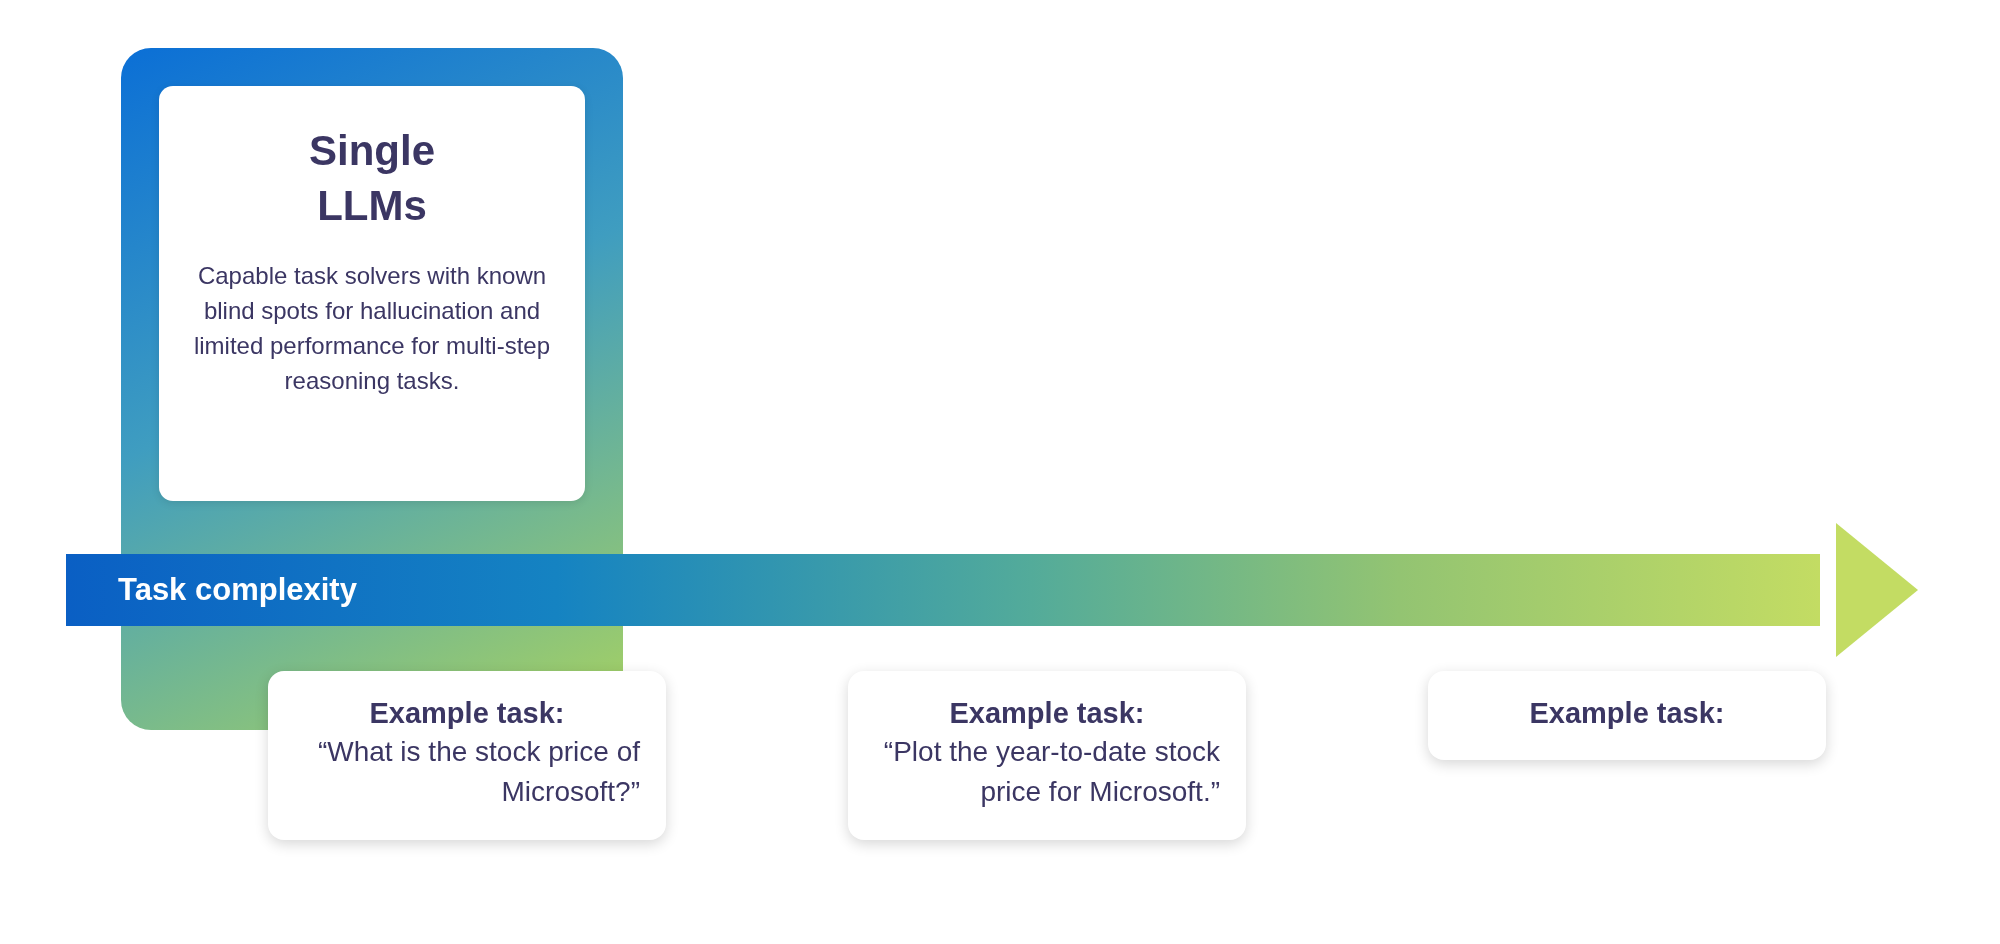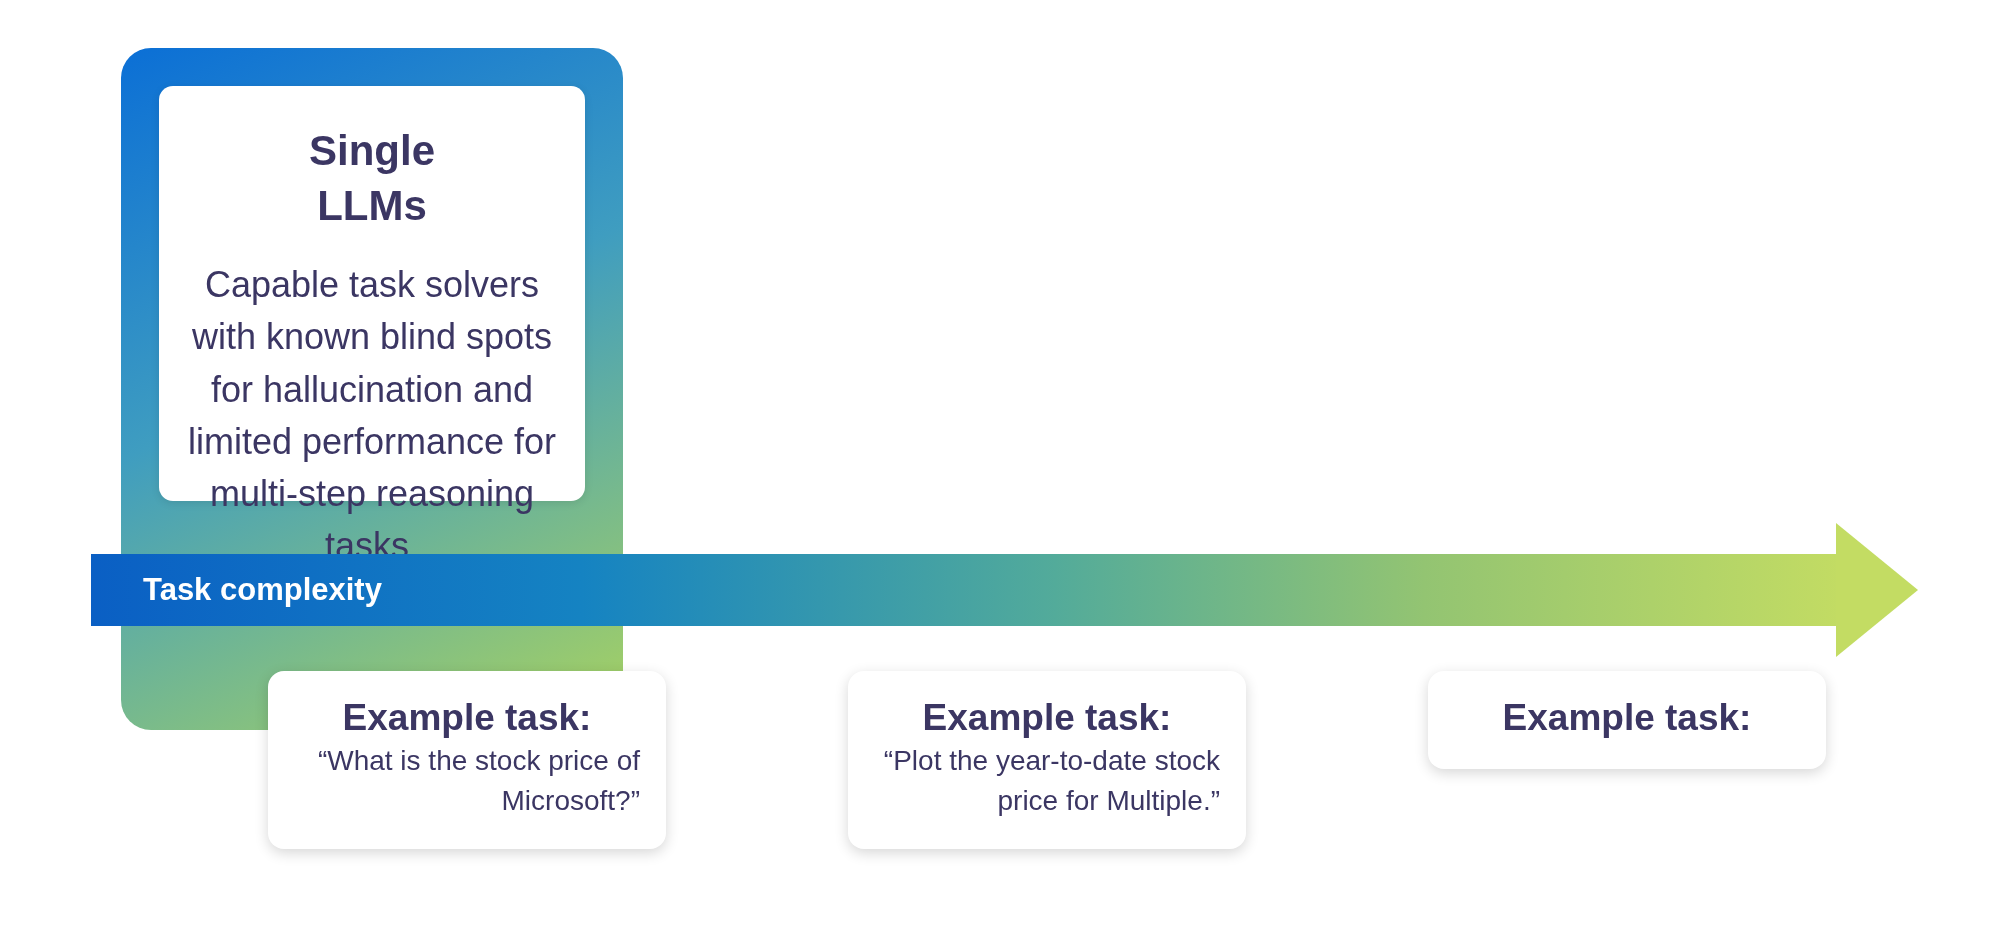--- a/index.html
+++ b/index.html
@@ -47,35 +47,35 @@
     margin: 8px 0 0 0;
     font-size: 42px;
     font-weight: 700;
     line-height: 1.3;
     color: var(--text-dark);
     white-space: pre-line;
   }
   .card-body {
     margin: 26px auto 0 auto;
     max-width: 400px;
-    font-size: 36px;
+    font-size: 24px;
     line-height: 1.45;
     color: var(--text-dark);
   }
 
   
   .arrow {
     position: absolute;
     left: 0;
     top: 0;
     z-index: 2;
   }
   .arrow-body {
     position: absolute;
-    left: 91px;
+    left: 66px;
     top: 538px;
     width: 1754px;
     height: 72px;
     background: linear-gradient(90deg, var(--arrow-start) 0%, #1583c2 28%, var(--arrow-mid) 55%, #93c472 76%, var(--arrow-end) 100%);
     display: flex;
     align-items: center;
     padding-left: 52px;
     box-sizing: border-box;
   }
   .arrow-label {
@@ -105,21 +105,21 @@
     box-sizing: border-box;
     padding: 26px 26px 28px 26px;
     text-align: center;
     z-index: 3;
   }
   .example1 { left: 268px; }
   .example2 { left: 848px; }
   .example3 { left: 1428px; }
   .ex-label {
     display: block;
-    font-size: 37px;
+    font-size: 29px;
     font-weight: 700;
     color: var(--text-dark);
     margin-bottom: 2px;
   }
   .ex-text {
     display: block;
     font-size: 28px;
     line-height: 1.42;
     color: var(--text-dark);
     text-align: right;
@@ -147,20 +147,20 @@
     <div class="arrow-head"></div>
   </div>
 
   <div class="example example1">
     <span class="ex-label">Example task:</span>
     <span class="ex-text">“What is the stock price of Microsoft?”</span>
   </div>
 
   <div class="example example2">
     <span class="ex-label">Example task:</span>
-    <span class="ex-text">“Plot the year-to-date stock price for Multiple.”</span>
+    <span class="ex-text">“Plot the year-to-date stock price for Microsoft.”</span>
   </div>
 
   <div class="example example3">
     <span class="ex-label">Example task:</span>
   </div>
 
 </div>
 
 </body></html>

